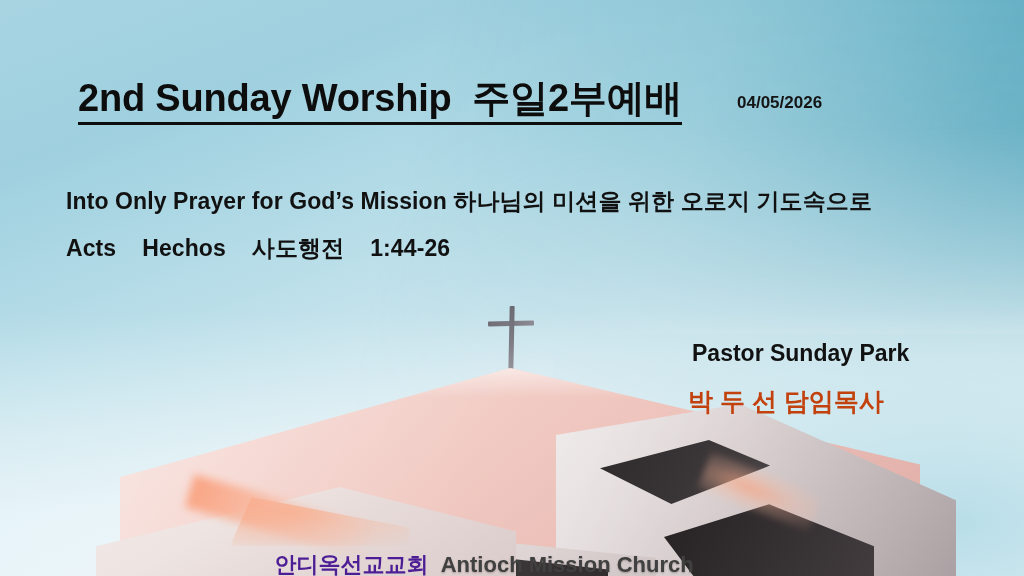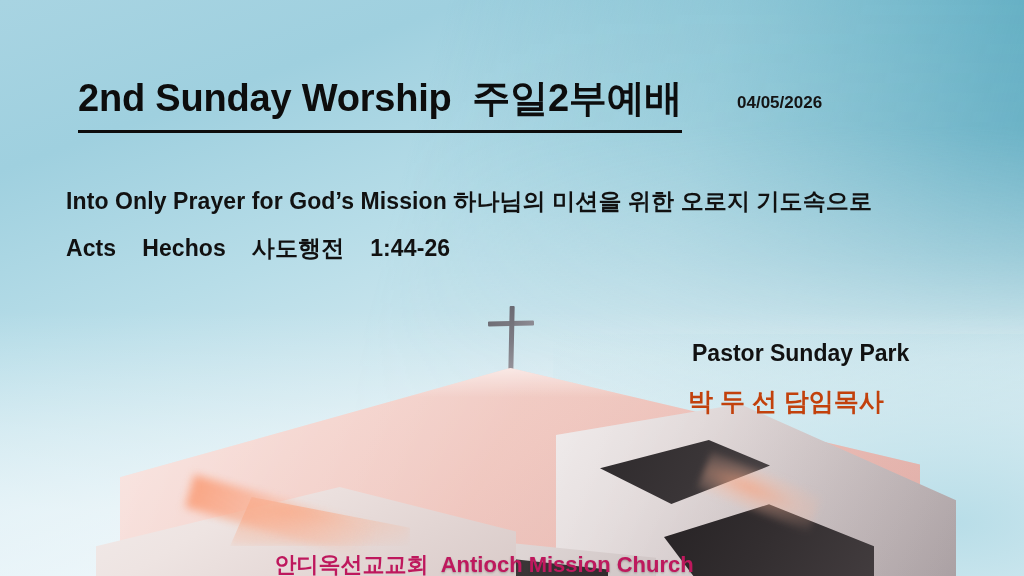--- a/index.html
+++ b/index.html
@@ -274,21 +274,21 @@
   .txt { position: absolute; white-space: pre; }
 
   #title {
     left: 78px;
     top: 78px;
     font-size: 38px;
     font-weight: bold;
     color: #0d0d0d;
     letter-spacing: -0.2px;
     border-bottom: 3px solid #0d0d0d;
-    padding-bottom: 12px;
+    padding-bottom: 4px;
     line-height: 1.06;
   }
   #date {
     left: 737px;
     top: 93px;
     font-size: 17px;
     font-weight: bold;
     color: #141414;
   }
   #theme {
@@ -321,24 +321,24 @@
     font-weight: bold;
     color: #c2410c;
   }
   #footer {
     left: 250px;
     top: 524px;
     font-size: 22px;
     font-weight: bold;
   }
   #footer .ko {
-    color: #be185d;
+    color: #4c1d95;
   }
   #footer .en {
-    color: #be185d;
+    color: #404040;
     text-shadow: 0 1px 2px rgba(60,50,50,0.35);
   }
 </style>
 </head>
 <body>
 
 <div id="slide">
 
   <div class="sky-base"></div>
   <div class="sky-teal-right"></div>

